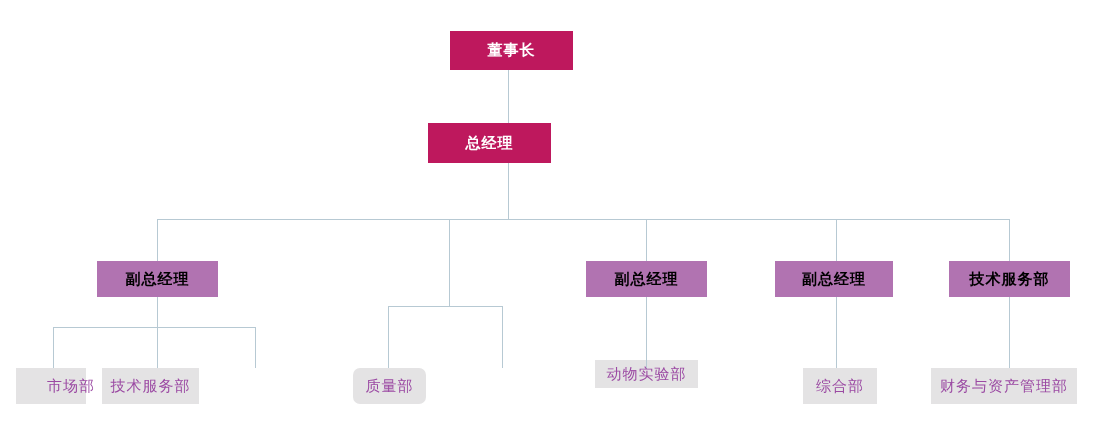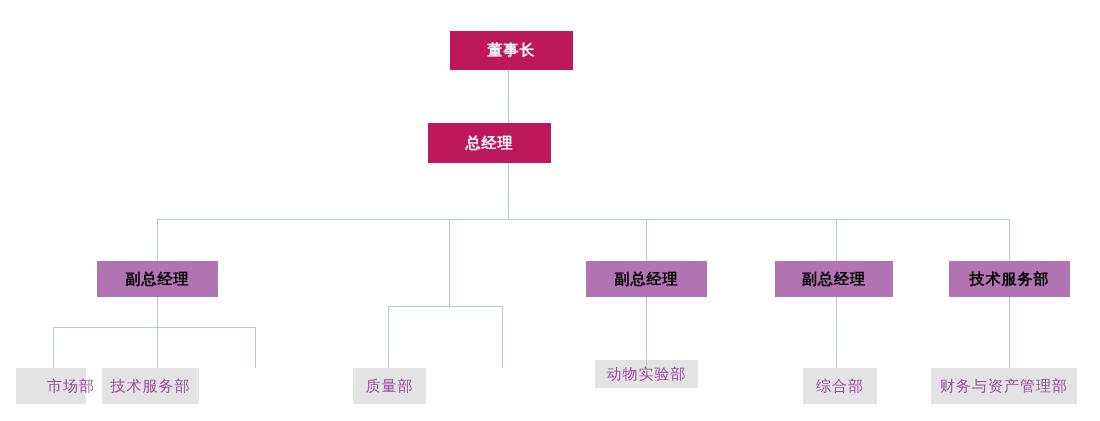--- a/index.html
+++ b/index.html
@@ -56,21 +56,21 @@
 
   <div class="node lv-exec" style="left:428px; top:123px; width:123px; height:40px;">总经理</div>
 
   <div class="node lv-mgr" style="left:97px; top:261px; width:121px; height:36px;">副总经理</div>
   <div class="node lv-mgr" style="left:586px; top:261px; width:121px; height:36px;">副总经理</div>
   <div class="node lv-mgr" style="left:775px; top:261px; width:118px; height:36px;">副总经理</div>
   <div class="node lv-mgr" style="left:949px; top:261px; width:121px; height:36px;">技术服务部</div>
 
   <div class="node lv-dept" style="left:16px; top:368px; width:70px; height:36px;padding-left:40px;">市场部</div>
   <div class="node lv-dept" style="left:102px; top:368px; width:97px; height:36px;">技术服务部</div>
-  <div class="node lv-dept" style="left:353px; top:368px; width:73px; height:36px;">质量部</div>
+  <div class="node lv-dept" style="left:353px; top:368px; width:73px; height:36px;border-radius:7px;">质量部</div>
   <div class="node lv-dept" style="left:595px; top:360px; width:103px; height:28px;">动物实验部</div>
   <div class="node lv-dept" style="left:803px; top:368px; width:74px; height:36px;">综合部</div>
   <div class="node lv-dept" style="left:931px; top:368px; width:146px; height:36px;">财务与资产管理部</div>
 
   <div class="line vline" style="left:508px; top:70px; height:53px;"></div>
 
   <div class="line vline" style="left:508px; top:163px; height:56px;"></div>
 
   <div class="line hline" style="left:157px; top:219px; width:853px;"></div>
 

